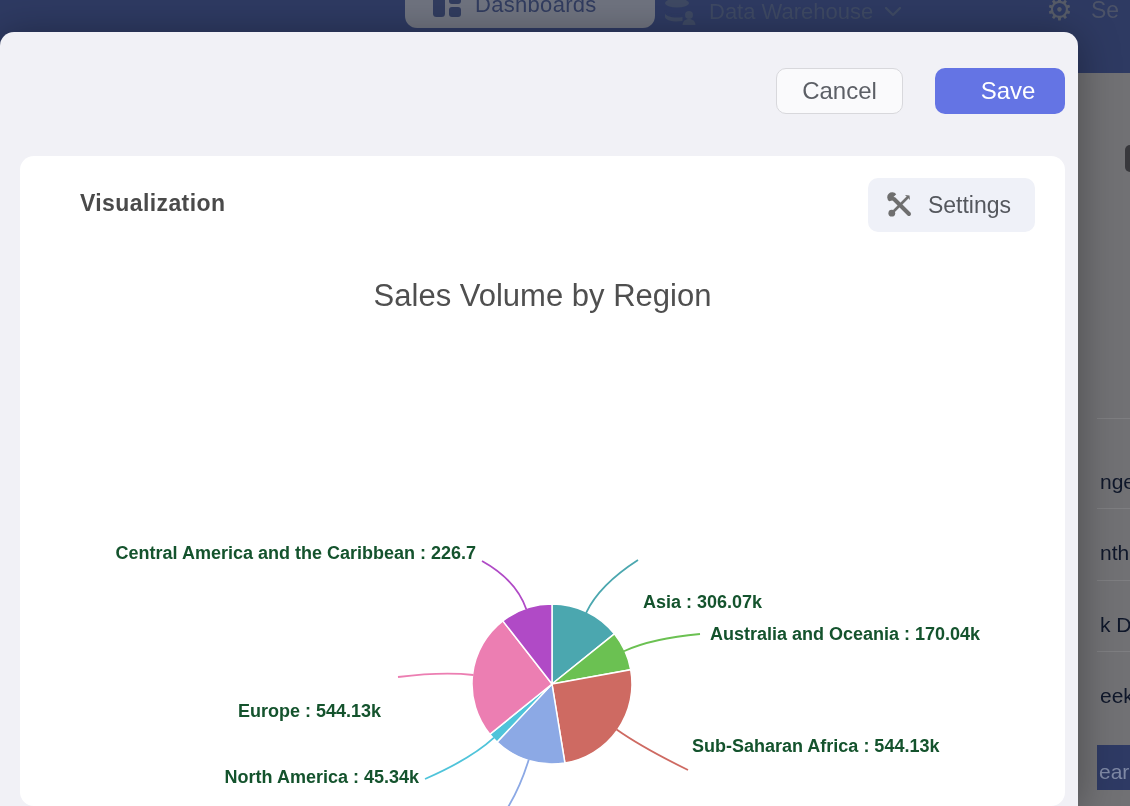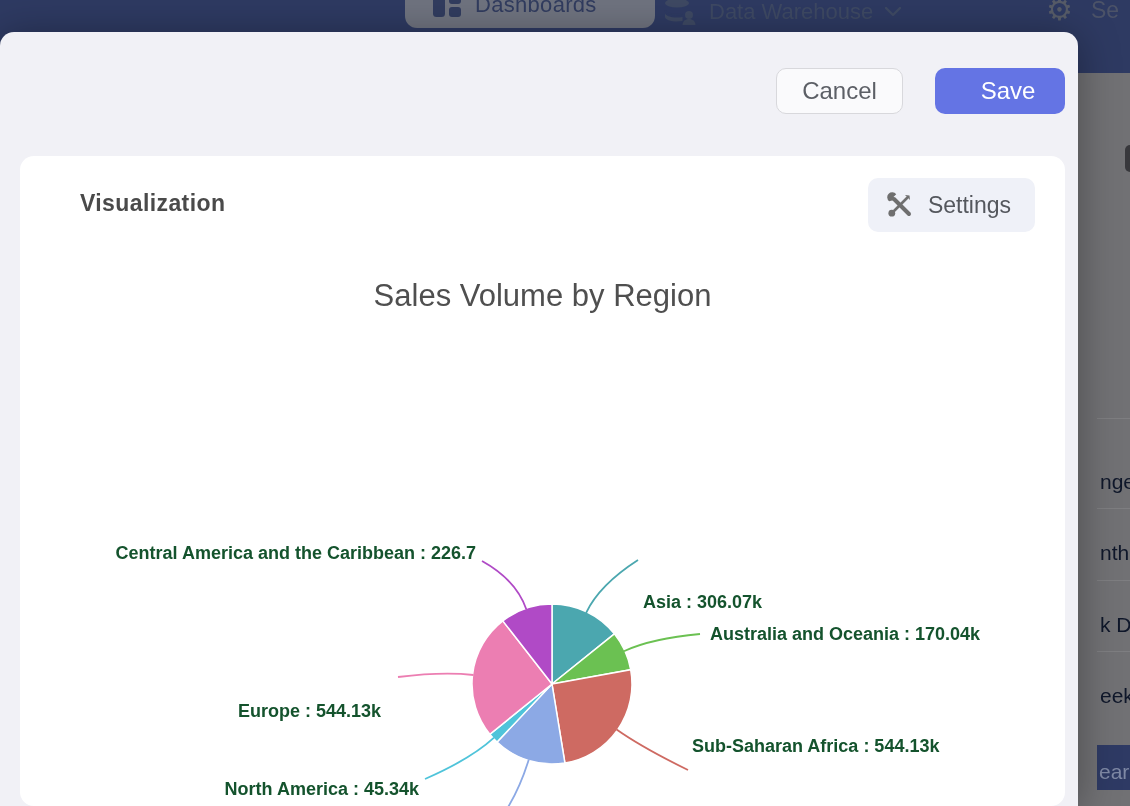--- a/index.html
+++ b/index.html
@@ -127,15 +127,15 @@
         <path d="M453.5,519.0 Q422.7,515.5 378,521" fill="none" stroke="#EC7EB2" stroke-width="1.8"></path>
         <path d="M532,528 L482.8,464.9 A80,80 0 0 1 532.0,448.0 Z" fill="#B04AC6" stroke="#ffffff" stroke-width="1.5"></path>
         <path d="M506.3,453.3 Q496.2,424.0 462,405" fill="none" stroke="#B04AC6" stroke-width="1.8"></path>
       </svg>
 
     <div class="pie-label" style="right:589px; top:387px;">Central America and the Caribbean : 226.7</div>
     <div class="pie-label" style="left:623px;  top:396px;margin-top:40px;">Asia : 306.07k</div>
     <div class="pie-label" style="left:690px;  top:468px;">Australia and Oceania : 170.04k</div>
     <div class="pie-label" style="right:684px; top:511px;margin-top:34px;">Europe : 544.13k</div>
     <div class="pie-label" style="left:672px;  top:580px;">Sub-Saharan Africa : 544.13k</div>
-    <div class="pie-label" style="right:646px; top:611px;margin-top:12px;">North America : 45.34k</div>
+    <div class="pie-label" style="right:646px; top:611px;">North America : 45.34k</div>
   </div>
 </div>
 
 </body></html>

